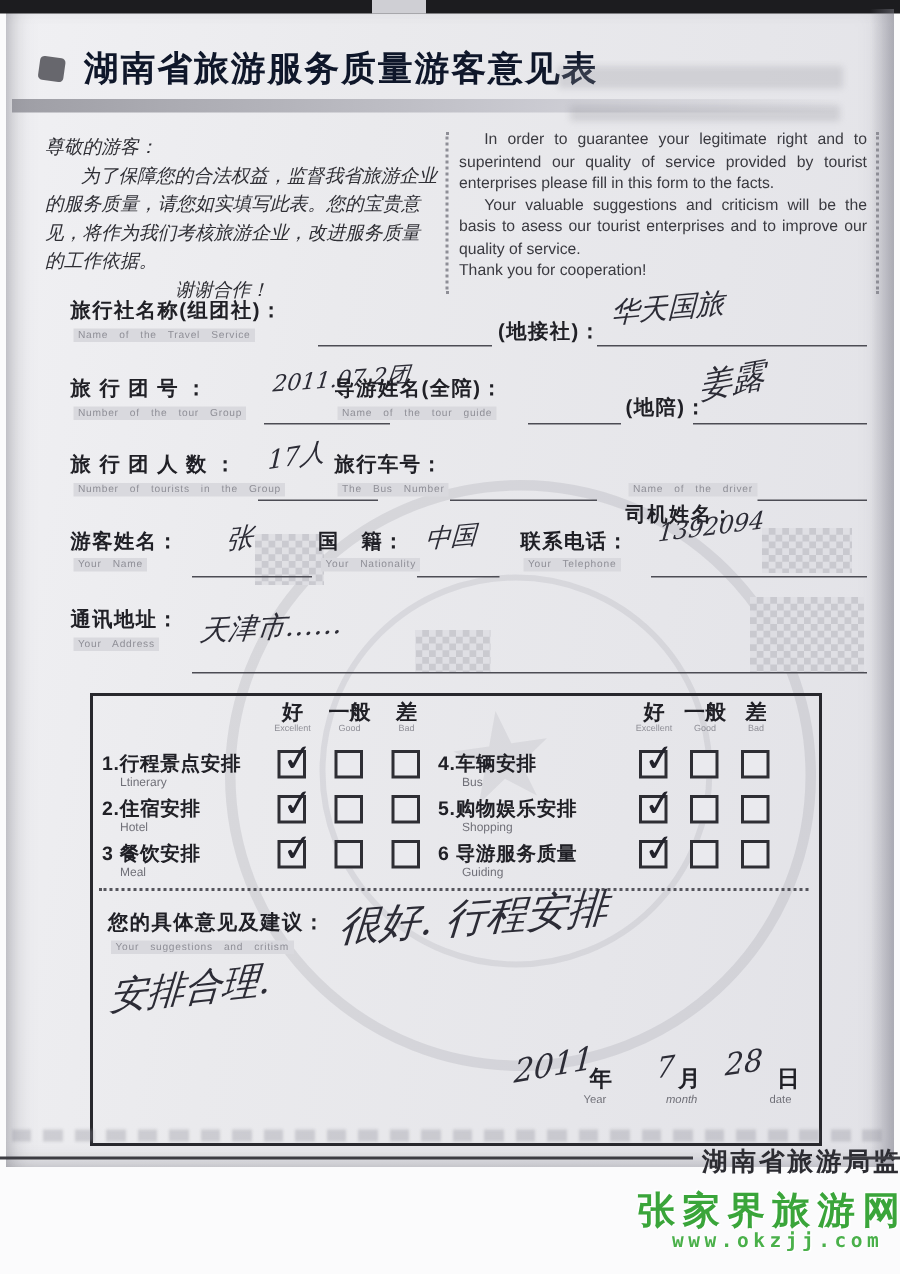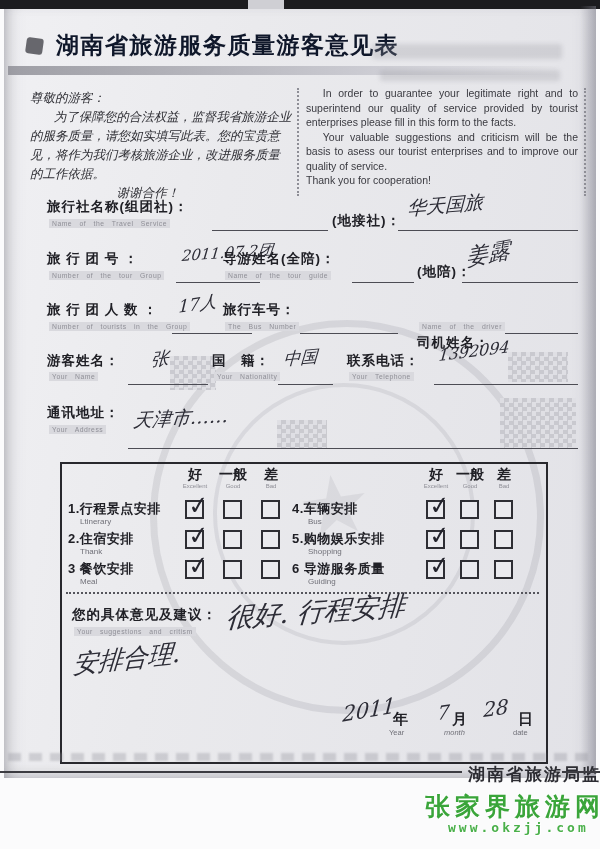--- a/index.html
+++ b/index.html
@@ -184,21 +184,21 @@
   <div class="abs checkbox" style="left:223px;top:500px;"></div>
   <div class="abs checkbox" style="left:261px;top:500px;"></div>
 
   <div class="abs rlabel" style="left:292px;top:500px;">4.车辆安排</div>
   <div class="abs rsub" style="left:308px;top:517px;">Bus</div>
   <div class="abs checkbox checked" style="left:426px;top:500px;"></div>
   <div class="abs checkbox" style="left:460px;top:500px;"></div>
   <div class="abs checkbox" style="left:494px;top:500px;"></div>
 
   <div class="abs rlabel" style="left:68px;top:530px;">2.住宿安排</div>
-  <div class="abs rsub" style="left:80px;top:547px;">Thank</div>
+  <div class="abs rsub" style="left:80px;top:547px;">Hotel</div>
   <div class="abs checkbox checked" style="left:185px;top:530px;"></div>
   <div class="abs checkbox" style="left:223px;top:530px;"></div>
   <div class="abs checkbox" style="left:261px;top:530px;"></div>
 
   <div class="abs rlabel" style="left:292px;top:530px;">5.购物娱乐安排</div>
   <div class="abs rsub" style="left:308px;top:547px;">Shopping</div>
   <div class="abs checkbox checked" style="left:426px;top:530px;"></div>
   <div class="abs checkbox" style="left:460px;top:530px;"></div>
   <div class="abs checkbox" style="left:494px;top:530px;"></div>
 

